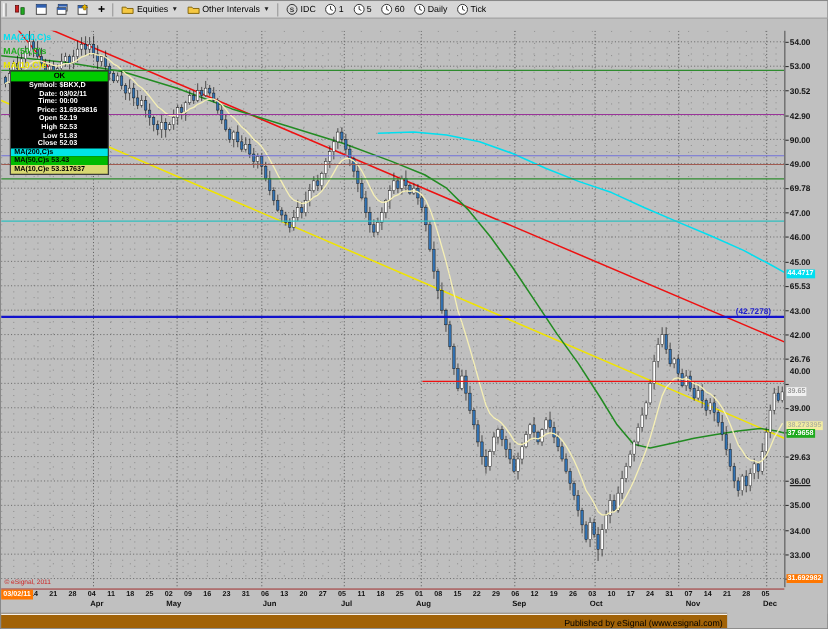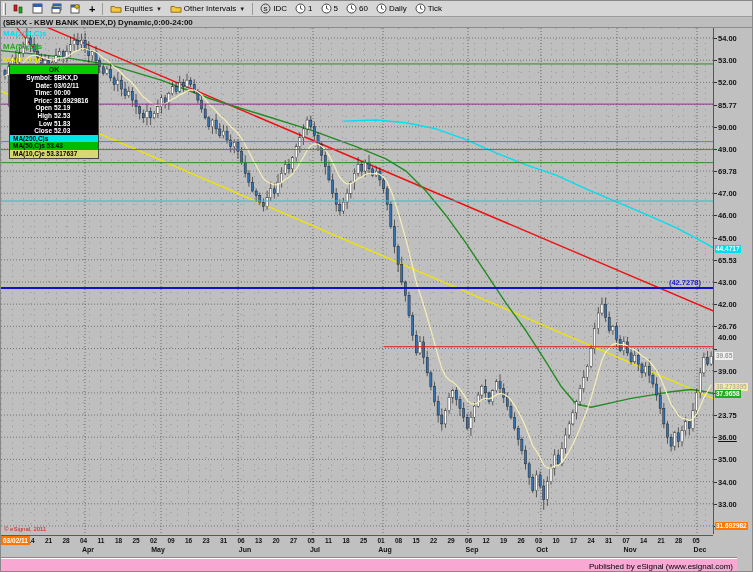--- a/index.html
+++ b/index.html
@@ -59,22 +59,22 @@
   }
   #xaxis .redline{position:absolute;left:0;top:1px;width:712px;height:1px;background:#a23b3b;}
   .dtick{position:absolute;top:3px;width:18px;margin-left:-9px;text-align:center;font-size:6.5px;font-weight:bold;color:#111;}
   .dmonth{position:absolute;top:12px;width:26px;margin-left:-13px;text-align:center;font-size:7px;font-weight:bold;color:#111;}
   #xdate{
     position:absolute;left:0;top:2px;background:#ff7700;color:#fff;
     font-size:6.5px;font-weight:bold;padding:1px 2px;line-height:7px;z-index:2;
   }
   
   #statusbar{
-    position:absolute;left:0;top:557px;width:736px;height:15px;
-    background:#f9a8d4;border-top:1px solid #fff;box-shadow:0 -1px 0 #8a8a8a;
+    position:absolute;left:0;top:557px;width:660px;height:15px;
+    background:#a16207;border-top:1px solid #fff;box-shadow:0 -1px 0 #8a8a8a;
     font-size:8px;color:#000;display:flex;align-items:center;justify-content:flex-end;
     padding-right:4px;
   }
 </style>
 </head>
 <body>
 
 <div id="app">
 
   <div id="toolbar">
@@ -162,21 +162,20 @@
     </div>
     <div class="tbtn">
       <svg width="11" height="11">
         <circle cx="5.5" cy="5.5" r="4.5" fill="#fff" stroke="#333" stroke-width="0.9"></circle>
         <path d="M5.5 5.5 L5.5 2.5 M5.5 5.5 L7.5 6.5" stroke="#333" stroke-width="0.9" fill="none"></path>
       </svg>
       <span>Tick</span>
     </div>
   </div>
 
-  <div id="titlebar">($BKX - KBW BANK INDEX,D) Dynamic,0:00-24:00</div>
 
   <div id="chart">
     <span class="study-label sl-ma200">MA(200,C)s</span>
     <span class="study-label sl-ma50">MA(50,C)s</span>
     <span class="study-label sl-ma10">MA(10,C)e</span>
 
     <svg id="plot" width="712" height="506">
         <line x1="0" y1="497.96" x2="712" y2="497.96" stroke="#555555" stroke-width="0.7" stroke-dasharray="1 2"></line>
         <line x1="0" y1="492.415" x2="712" y2="492.415" stroke="#777777" stroke-width="0.6" stroke-dasharray="1 10"></line>
         <line x1="0" y1="486.87" x2="712" y2="486.87" stroke="#777777" stroke-width="0.6" stroke-dasharray="1 10"></line>
@@ -765,23 +764,23 @@
         </div>
     </div>
   </div>
 
   <div id="yaxis">
       <div class="ytickmark" style="top: 10px;"></div>
       <span class="ytick" style="top: 6px;">54.00</span>
       <div class="ytickmark" style="top: 32.18px;"></div>
       <span class="ytick" style="top: 28.18px;">53.00</span>
       <div class="ytickmark" style="top: 54.36px;"></div>
-      <span class="ytick" style="top: 50.36px;">52.00</span>
+      <span class="ytick" style="top: 50.36px;">30.52</span>
       <div class="ytickmark" style="top: 76.54px;"></div>
-      <span class="ytick" style="top: 72.54px;">85.77</span>
+      <span class="ytick" style="top: 72.54px;">42.90</span>
       <div class="ytickmark" style="top: 98.72px;"></div>
       <span class="ytick" style="top: 94.72px;">90.00</span>
       <div class="ytickmark" style="top: 120.9px;"></div>
       <span class="ytick" style="top: 116.9px;">49.00</span>
       <div class="ytickmark" style="top: 143.08px;"></div>
       <span class="ytick" style="top: 139.08px;">69.78</span>
       <div class="ytickmark" style="top: 165.26px;"></div>
       <span class="ytick" style="top: 161.26px;">47.00</span>
       <div class="ytickmark" style="top: 187.44px;"></div>
       <span class="ytick" style="top: 183.44px;">46.00</span>
@@ -795,21 +794,21 @@
       <span class="ytick" style="top: 272.16px;">42.00</span>
       <div class="ytickmark" style="top: 298.34px;"></div>
       <span class="ytick" style="top: 294.34px;">26.76</span>
       <div class="ytickmark" style="top: 320.52px;"></div>
       <span class="ytick" style="top: 305px;">40.00</span>
       <div class="ytickmark" style="top: 342.7px;"></div>
       <span class="ytick" style="top: 338.7px;">39.00</span>
       <div class="ytickmark" style="top: 364.88px;"></div>
       <span class="ytick" style="top: 360.88px;">38.00</span>
       <div class="ytickmark" style="top: 387.06px;"></div>
-      <span class="ytick" style="top: 383.06px;">23.75</span>
+      <span class="ytick" style="top: 383.06px;">29.63</span>
       <div class="ytickmark" style="top: 409.24px;"></div>
       <span class="ytick" style="top: 405.24px; text-decoration: underline;">36.00</span>
       <div class="ytickmark" style="top: 431.42px;"></div>
       <span class="ytick" style="top: 427.42px;">35.00</span>
       <div class="ytickmark" style="top: 453.6px;"></div>
       <span class="ytick" style="top: 449.6px;">34.00</span>
       <div class="ytickmark" style="top: 475.78px;"></div>
       <span class="ytick" style="top: 471.78px;">33.00</span>
       <div class="ytickmark" style="top: 497.96px;"></div>
       <span class="ytick" style="top: 493.96px;">32.00</span>

